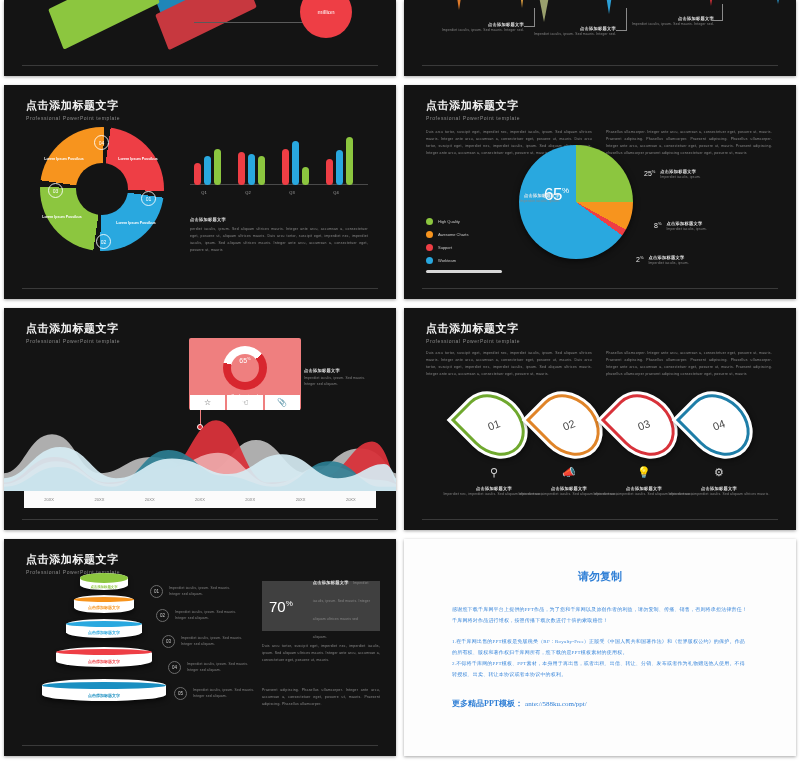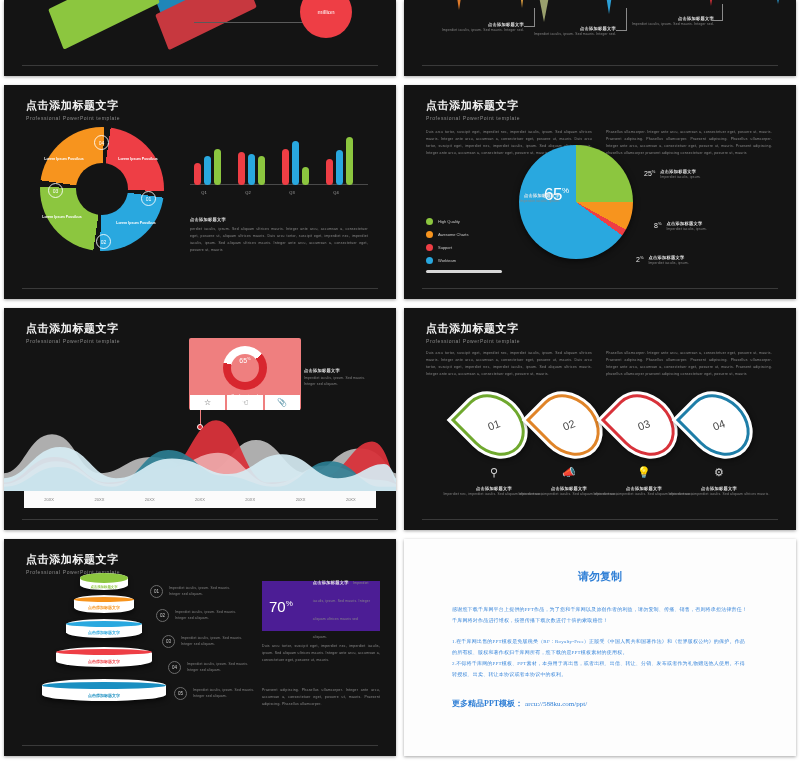--- a/index.html
+++ b/index.html
@@ -522,21 +522,21 @@
       </div>
       <div class="numlist-item" style="left:164px; top:122px; width:86px;">
         <div class="numcircle">04</div>
         <div class="cn-s">Imperdiet iaculis, ipsum. Sed mauris. Integer sed aliquam.</div>
       </div>
       <div class="numlist-item" style="left:170px; top:148px; width:86px;">
         <div class="numcircle">05</div>
         <div class="cn-s">Imperdiet iaculis, ipsum. Sed mauris. Integer sed aliquam.</div>
       </div>
 
-      <div style="position:absolute; left:258px; top:42px; width:118px; height:50px; background:#4c1d95; display:flex; align-items:center; padding:0 7px; gap:20px;">
+      <div style="position:absolute; left:258px; top:42px; width:118px; height:50px; background:#404040; display:flex; align-items:center; padding:0 7px; gap:20px;">
         <span style="font-size:15px; color:#fff; font-weight:300;">
           <span>70</span><sup style="font-size:8px;">%</sup>
         </span>
         <span style="flex:1;">
           <span class="cn-h">点击添加标题文字</span>
           <span class="cn-s" style="display:inline;">Imperdiet iaculis, ipsum. Sed mauris. Integer aliquam ultrices mauris sed aliquam.</span>
         </span>
       </div>
 
       <div class="body-txt" style="left:258px; top:104px; width:118px;">Duis arcu tortor, suscipit eget, imperdiet nec, imperdiet iaculis, ipsum. Sed aliquam ultrices mauris. Integer ante arcu, accumsan a, consectetuer eget, posuere ut, mauris.</div>
@@ -548,18 +548,18 @@
 
   <div class="slide light">
     <div class="cr">
       <h3>请勿复制</h3>
       <p>感谢您下载千库网平台上提供的PPT作品，为了您和千库网以及原创作者的利益，请勿复制、传播、销售，否则将承担法律责任！千库网将对作品进行维权，按照传播下载次数进行十倍的索取赔偿！</p>
       <div class="gap"></div>
       <p>1.在千库网出售的PPT模板是免版税类（RF：Royalty-Free）正版受《中国人民共和国著作法》和《世界版权公约》的保护。作品的所有权、版权和著作权归千库网所有，您下载的是PPT模板素材的使用权。</p>
       <p>2.不得将千库网的PPT模板、PPT素材，本身用于再出售，或者出租、出借、转让、分销、发布或者作为礼物赠送他人使用。不得转授权、出卖、转让本协议或者本协议中的权利。</p>
       <div class="more">
         <span>更多精品PPT模板：</span>
-        <span class="url">arcu://588ku.com/ppt/</span>
+        <span class="url">ante://588ku.com/ppt/</span>
       </div>
     </div>
   </div>
 
 </div>
 
 </body></html>

